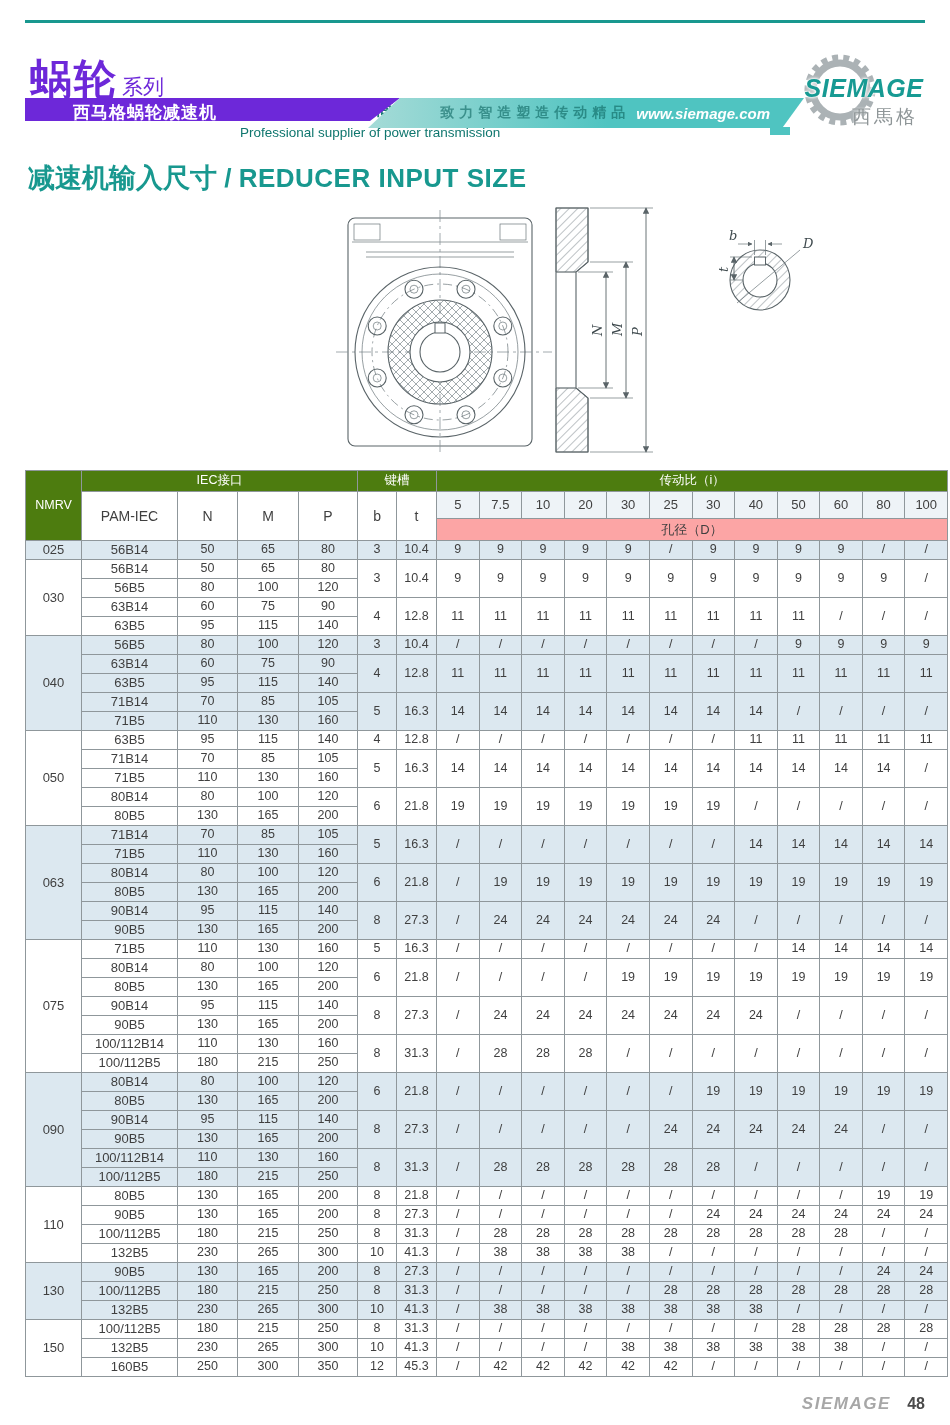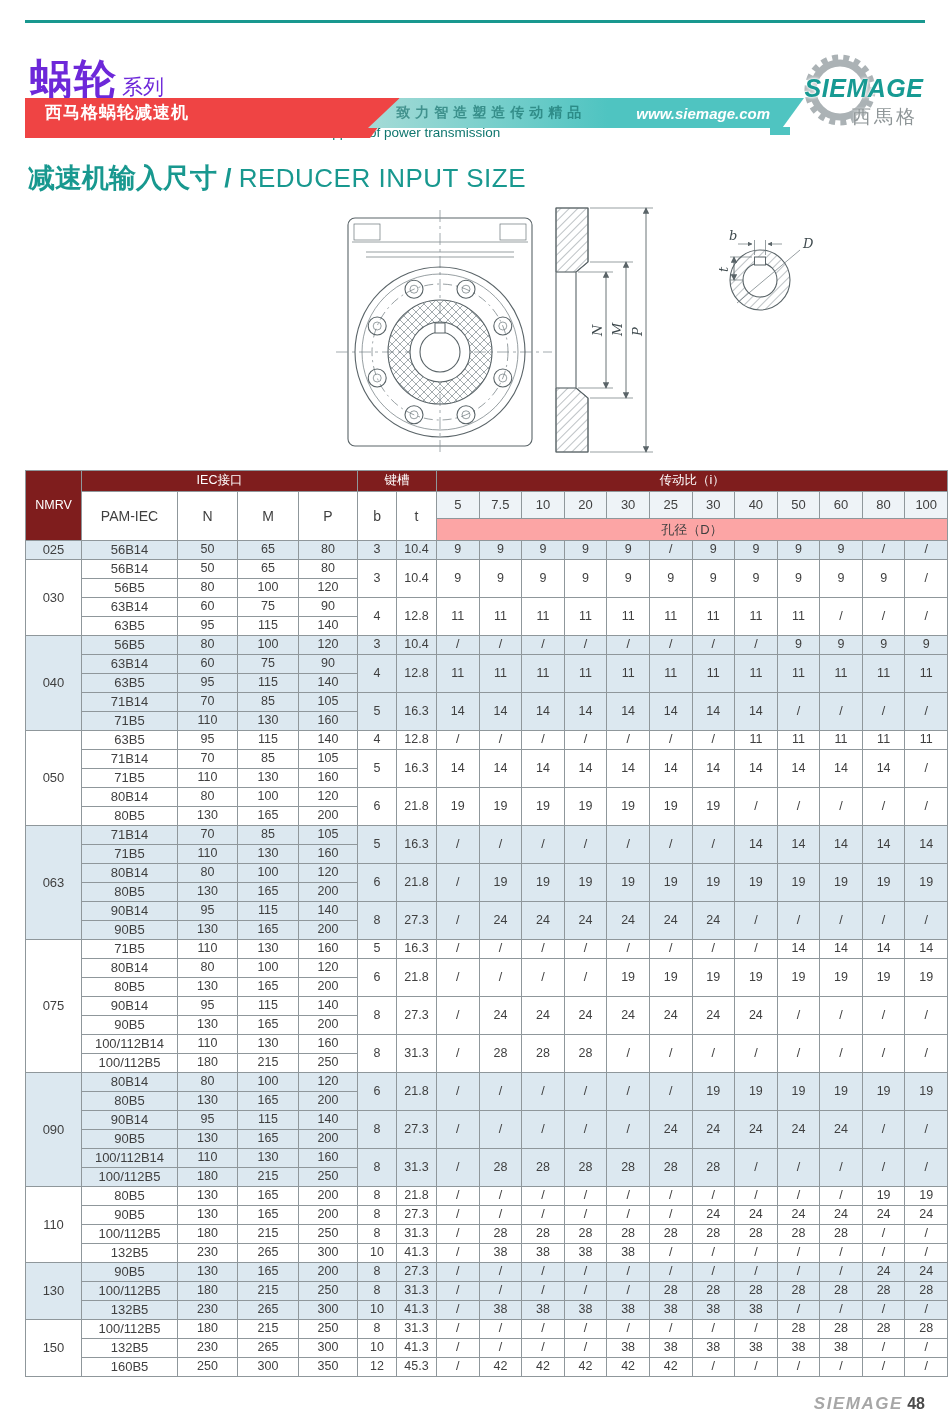--- a/index.html
+++ b/index.html
@@ -8,71 +8,71 @@
   .top-rule{position:absolute;left:25px;top:20px;width:900px;height:3px;background:#18988f;}
 
   
   .series{position:absolute;left:30px;top:52px;color:#6d28d9;white-space:nowrap;}
   .series-cn{font-size:42px;font-weight:bold;letter-spacing:2px;}
   .series-suffix{font-size:21px;margin-left:4px;}
   .slogan{position:absolute;left:240px;top:58px;}
   .slogan-cn{font-size:17px;color:#1d7d76;margin-top:40px;}
   .slogan-cn b{font-weight:bold;}
   .slogan-en{font-size:13.5px;color:#0f766e;margin-top:4px;}
-  .banner-dark{position:absolute;left:25px;top:98px;width:375px;height:40px;background:#ef4444;
+  .banner-dark{position:absolute;left:25px;top:98px;width:375px;height:23px;background:#6d28d9;
     clip-path:polygon(0 0,100% 0,92% 100%,0 100%);color:#fff;font-size:17px;font-weight:bold;
-    line-height:30px;padding-left:20px;box-sizing:border-box;letter-spacing:1px;}
+    line-height:30px;padding-left:48px;box-sizing:border-box;letter-spacing:1px;}
   .banner-light{position:absolute;left:368px;top:98px;width:436px;height:30px;
     background:linear-gradient(90deg,#a5dbd7,#4fc4c1 55%);
     clip-path:polygon(7.3% 0,100% 0,95% 100%,0 100%);
-    display:flex;align-items:center;justify-content:flex-end;padding-right:34px;box-sizing:border-box;gap:44px;}
+    display:flex;align-items:center;justify-content:flex-end;padding-right:34px;box-sizing:border-box;}
   .banner-slogan{font-size:14px;font-weight:bold;color:rgba(14,104,99,0.62);letter-spacing:5px;white-space:nowrap;}
   .banner-site{font-size:15px;font-weight:bold;font-style:italic;color:#fff;margin-left:6px;white-space:nowrap;}
   .banner-step{position:absolute;left:770px;top:127px;width:20px;height:8px;background:#4fc4c1;}
   .logo{position:absolute;left:778px;top:46px;width:170px;height:90px;}
   .logo svg{position:absolute;left:0;top:0;}
   .logo-text{position:absolute;left:2px;top:28px;width:168px;text-align:center;font-size:25px;
     font-weight:900;font-style:italic;color:#179a93;letter-spacing:0.5px;
     text-shadow:0 0 2px #fff,0 0 3px #fff,0 0 4px #fff;}
   .logo-cn{position:absolute;left:74px;top:58px;font-size:19px;color:#8f9698;letter-spacing:3px;
     font-family:"DejaVu Serif","Liberation Serif",serif;text-shadow:0 0 2px #fff;}
 
   
   .page-title{position:absolute;left:28px;top:160px;color:#18988f;white-space:nowrap;}
   .page-title .cn{font-size:27px;font-weight:600;}
   .page-title .sep{font-size:26px;font-weight:600;}
-  .page-title .en{font-size:26px;font-weight:normal;letter-spacing:0.5px;}
+  .page-title .en{font-size:26px;font-weight:bold;letter-spacing:0.5px;}
 
   
   .drawing{position:absolute;left:0;top:200px;width:950px;height:266px;}
   .dline{stroke:#5a6468;stroke-width:1.1;fill:none;}
   .dthin{stroke:#6a757a;stroke-width:0.7;fill:none;}
   .dcenter{stroke:#8a9499;stroke-width:0.8;fill:none;stroke-dasharray:12 4 3 4;}
   .dim{stroke:#5a6468;stroke-width:0.9;fill:none;marker-start:url(#arr);marker-end:url(#arr);}
   .ext{stroke:#6a757a;stroke-width:0.7;}
   .dlabel{fill:#3f4a4e;font-size:13px;font-style:italic;font-family:"DejaVu Serif","Liberation Serif",serif;}
 
   
   table.spec{position:absolute;left:25px;top:470px;width:922px;border-collapse:collapse;
     table-layout:fixed;font-size:12.5px;color:#3f3f3f;}
   .spec th,.spec td{border:1px solid #8f979b;text-align:center;vertical-align:middle;
     padding:0;line-height:1.05;font-weight:normal;overflow:hidden;}
-  .spec thead tr.t1 th{background:#7f1d1d;color:#fff;font-size:12.5px;height:20px;}
+  .spec thead tr.t1 th{background:#4d7c0f;color:#fff;font-size:12.5px;height:20px;}
   .spec thead tr.t2 th{background:#fff;font-size:14px;height:26px;color:#3f3f3f;}
   .spec thead tr.t2 th.ratio-th{background:#eef3f7;font-size:13px;}
   .spec thead tr.t3 th{background:#fca5a5;font-size:13px;height:21px;color:#3f3f3f;}
   .spec tbody td{background:#fff;height:18px;}
   .spec tbody tr.shaded td{background:#dce8f0;}
   .spec tbody td.nmrv{font-size:13px;}
   .spec tbody td.pam{font-size:13px;}
 
   
   .footer{position:absolute;right:25px;top:1394px;white-space:nowrap;}
   .footer-brand{font-size:17px;font-weight:900;font-style:italic;color:#a7a7a7;letter-spacing:1.5px;}
-  .footer-page{font-size:16px;font-weight:bold;color:#4a4a4a;}
+  .footer-page{font-size:16px;font-weight:bold;color:#4a4a4a;margin-left:12px;}
 </style>
 </head>
 <body>
 
 <div class="page">
 
   <div class="top-rule"></div>
 
   <div class="series">
     <span class="series-cn">蜗轮</span><span class="series-suffix">系列</span>

